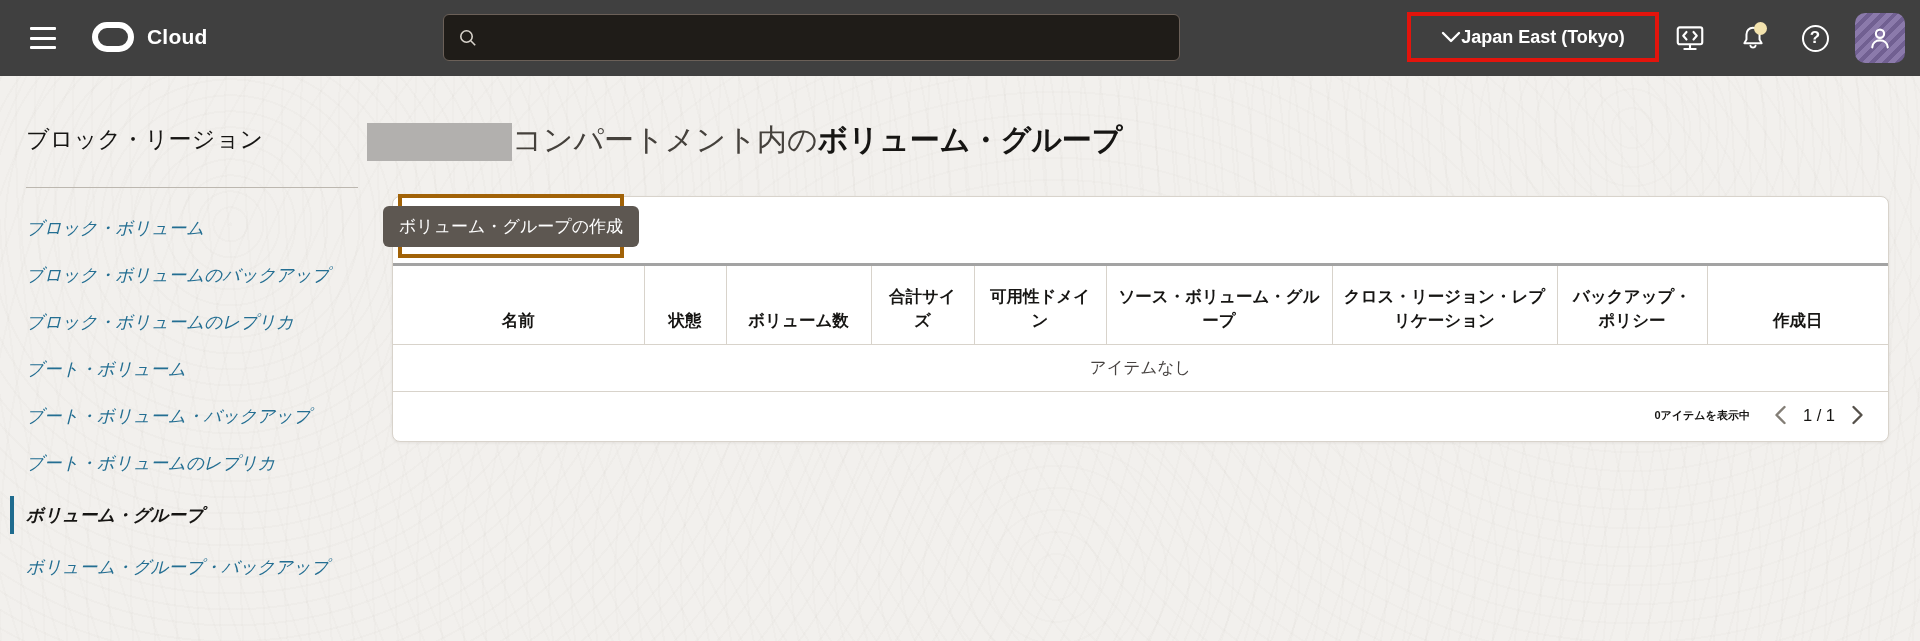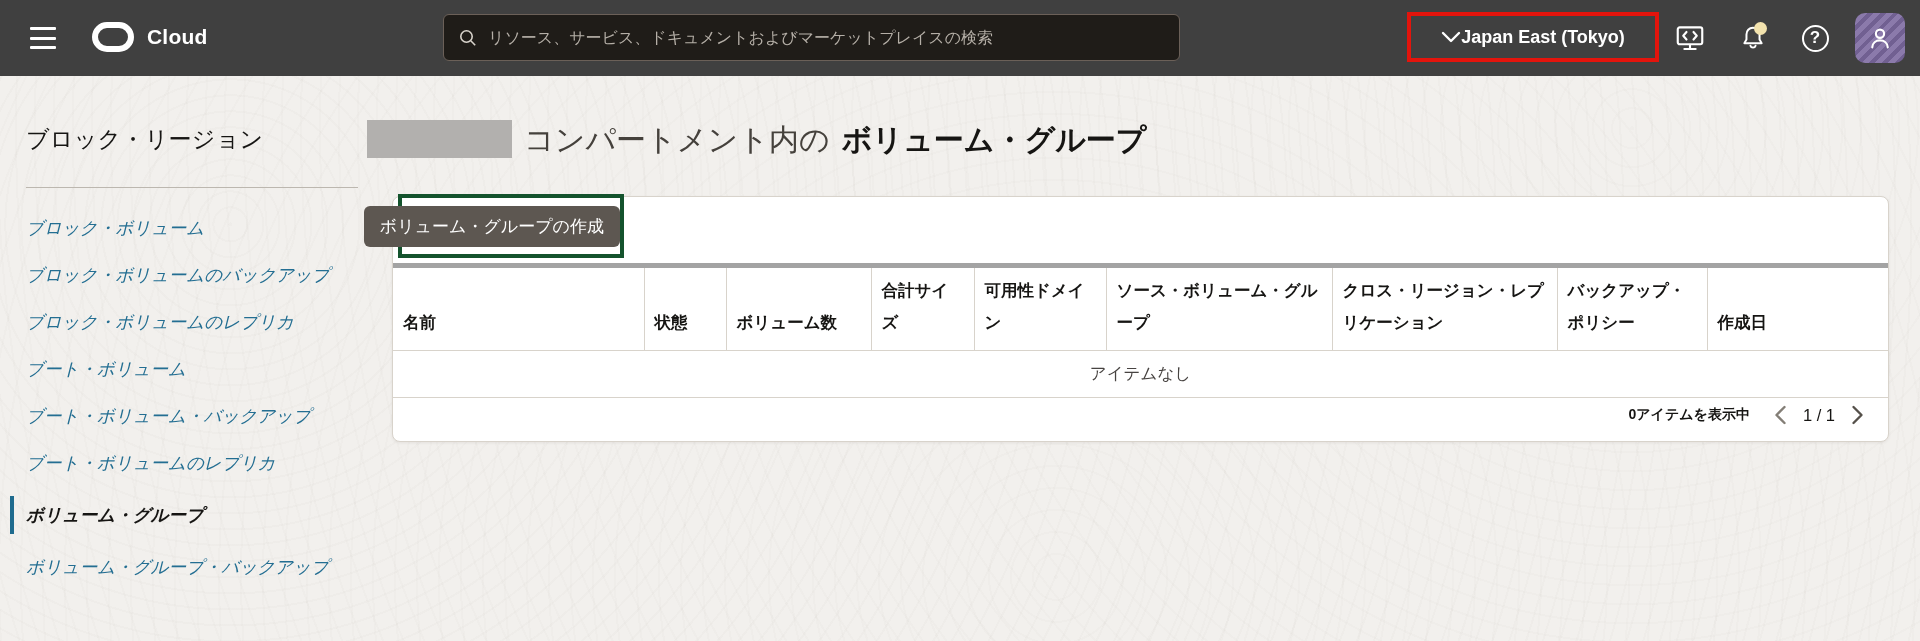--- a/index.html
+++ b/index.html
@@ -38,38 +38,38 @@
 
   
   .sidebar { position:absolute; left:26px; top:124px; width:332px; }
   .sidebar h2 { font-size:23px; font-weight:400; color:#161513; letter-spacing:.3px; }
   .sidebar .rule { border:none; border-top:1px solid #bcb7af; margin:32px 0 0 0; }
   .sidenav { list-style:none; margin-top:26px;font-style:italic; }
   .sidenav li { font-size:17.5px; line-height:28px; margin-bottom:19px; color:#236e92; cursor:pointer; }
   .sidenav li.selected { color:#161513; font-weight:700; border-left:4px solid #1f6b8e; padding:5px 0 5px 12px; margin-left:-16px; cursor:default; }
 
   
-  .page-title { position:absolute; left:367px; top:120px; display:flex; align-items:flex-start; gap:12px; white-space:nowrap; }
+  .page-title { position:absolute; left:367px; top:120px; display:flex; align-items:flex-end; white-space:nowrap; }
   .redact { display:inline-block; width:145px; height:38px; background:#b2b0ae; }
   .title-prefix { font-size:30px; font-weight:400; color:#45413c; }
   .title-emph { font-size:30px; font-weight:700; color:#161513; }
 
   .card { position:absolute; left:392px; top:196px; width:1497px; height:246px; background:#fff; border:1px solid #d8d3cb; border-radius:8px; box-shadow:0 1px 3px rgba(60,55,45,.08); }
 
-  .btn-annotation { position:absolute; left:5px; top:-3px; width:226px; height:64px; border:4px solid #14532d; display:flex; align-items:center; justify-content:flex-end; }
+  .btn-annotation { position:absolute; left:5px; top:-3px; width:226px; height:64px; border:4px solid #a16207; display:flex; align-items:center; justify-content:center; }
   .create-btn { background:#5d5751; color:#fff; border:none; border-radius:6px; font-size:17px; font-family:inherit; padding:9px 16px; cursor:pointer; white-space:nowrap; }
 
   table { position:absolute; left:0; top:66px; width:1495px; border-collapse:collapse; table-layout:fixed; }
-  thead th { height:80px; vertical-align:bottom; text-align:left; font-size:16.5px; font-weight:700; color:#161513; padding:6px 10px 12px 10px; border-top:5px solid #a3a3a3; border-bottom:1px solid #d8d3cb; border-right:1px solid #d8d3cb; line-height:32px; }
+  thead th { height:80px; vertical-align:bottom; text-align:center; font-size:16.5px; font-weight:700; color:#161513; padding:6px 10px 12px 10px; border-top:3px solid #a3a3a3; border-bottom:1px solid #d8d3cb; border-right:1px solid #d8d3cb; line-height:24px; }
   thead th:first-child { }
   thead th:last-child { border-right:none; }
   tbody td { height:47px; text-align:center; font-size:16.5px; color:#474341; border-bottom:1px solid #d8d3cb; }
 
   .pagination { position:absolute; left:0; bottom:0; width:100%; height:52px; display:flex; align-items:center; justify-content:flex-end; gap:22px; padding-right:22px; }
-  .pg-summary { font-size:14px; font-weight:700; color:#161513; }
+  .pg-summary { font-size:11px; font-weight:700; color:#161513; }
   .pager { display:flex; align-items:center; gap:14px; }
   .pg-ind { font-size:16.5px; color:#161513; }
   .pg-btn { background:none; border:none; cursor:pointer; display:flex; align-items:center; padding:2px; }
 </style>
 </head>
 <body>
 
 <header class="topbar">
   <button class="hamburger">
     <span></span>
@@ -80,21 +80,20 @@
   <div class="brand">
     <span class="o-logo"></span>
     <span class="brand-label">Cloud</span>
   </div>
 
   <div class="search">
     <svg width="20" height="20" viewBox="0 0 20 20">
       <circle cx="8.5" cy="8.5" r="5.7" fill="none" stroke="#d8d3cb" stroke-width="1.6"></circle>
       <line x1="12.8" y1="12.8" x2="17.2" y2="17.2" stroke="#d8d3cb" stroke-width="1.6"></line>
     </svg>
-    <input type="text" placeholder="リソース、サービス、ドキュメントおよびマーケットプレイスの検索" style="">
   </div>
 
   <div class="region-annotation">
     <div class="region">
       <svg width="20" height="12" viewBox="0 0 20 12">
         <polyline points="2,2 10,10 18,2" fill="none" stroke="#fff" stroke-width="2.4" stroke-linecap="round" stroke-linejoin="round"></polyline>
       </svg>
       <span>Japan East (Tokyo)</span>
     </div>
   </div>

